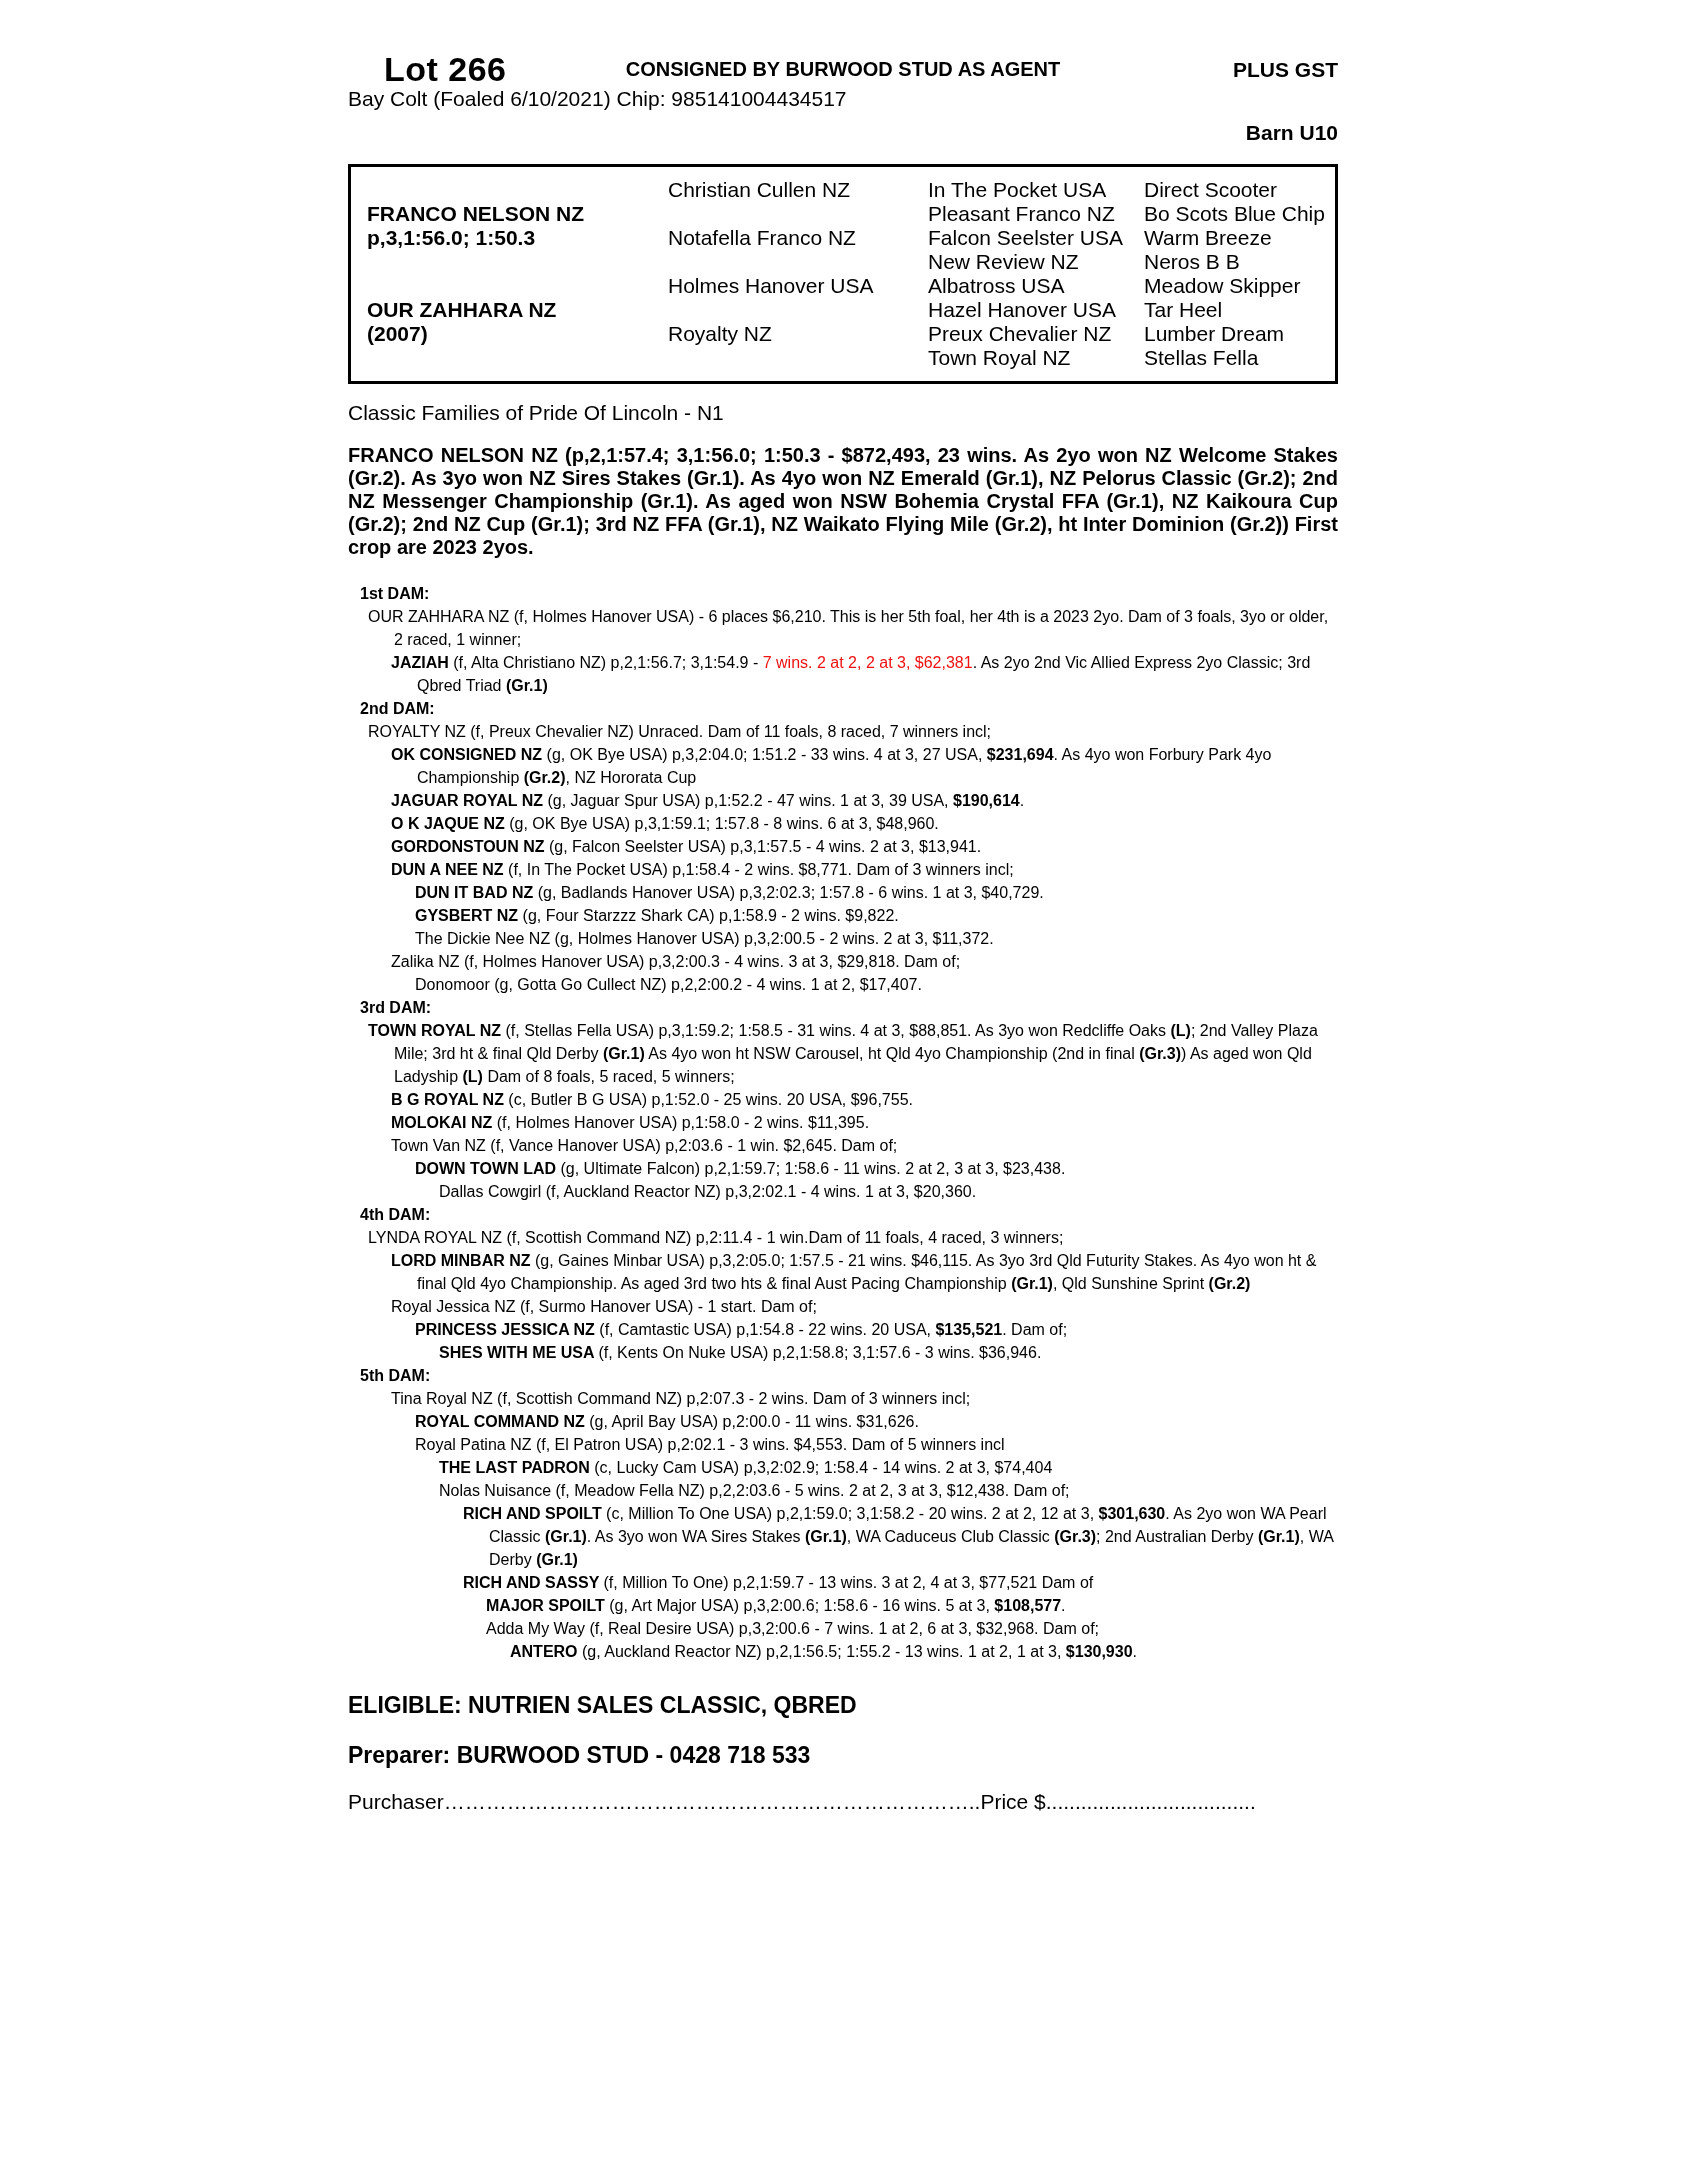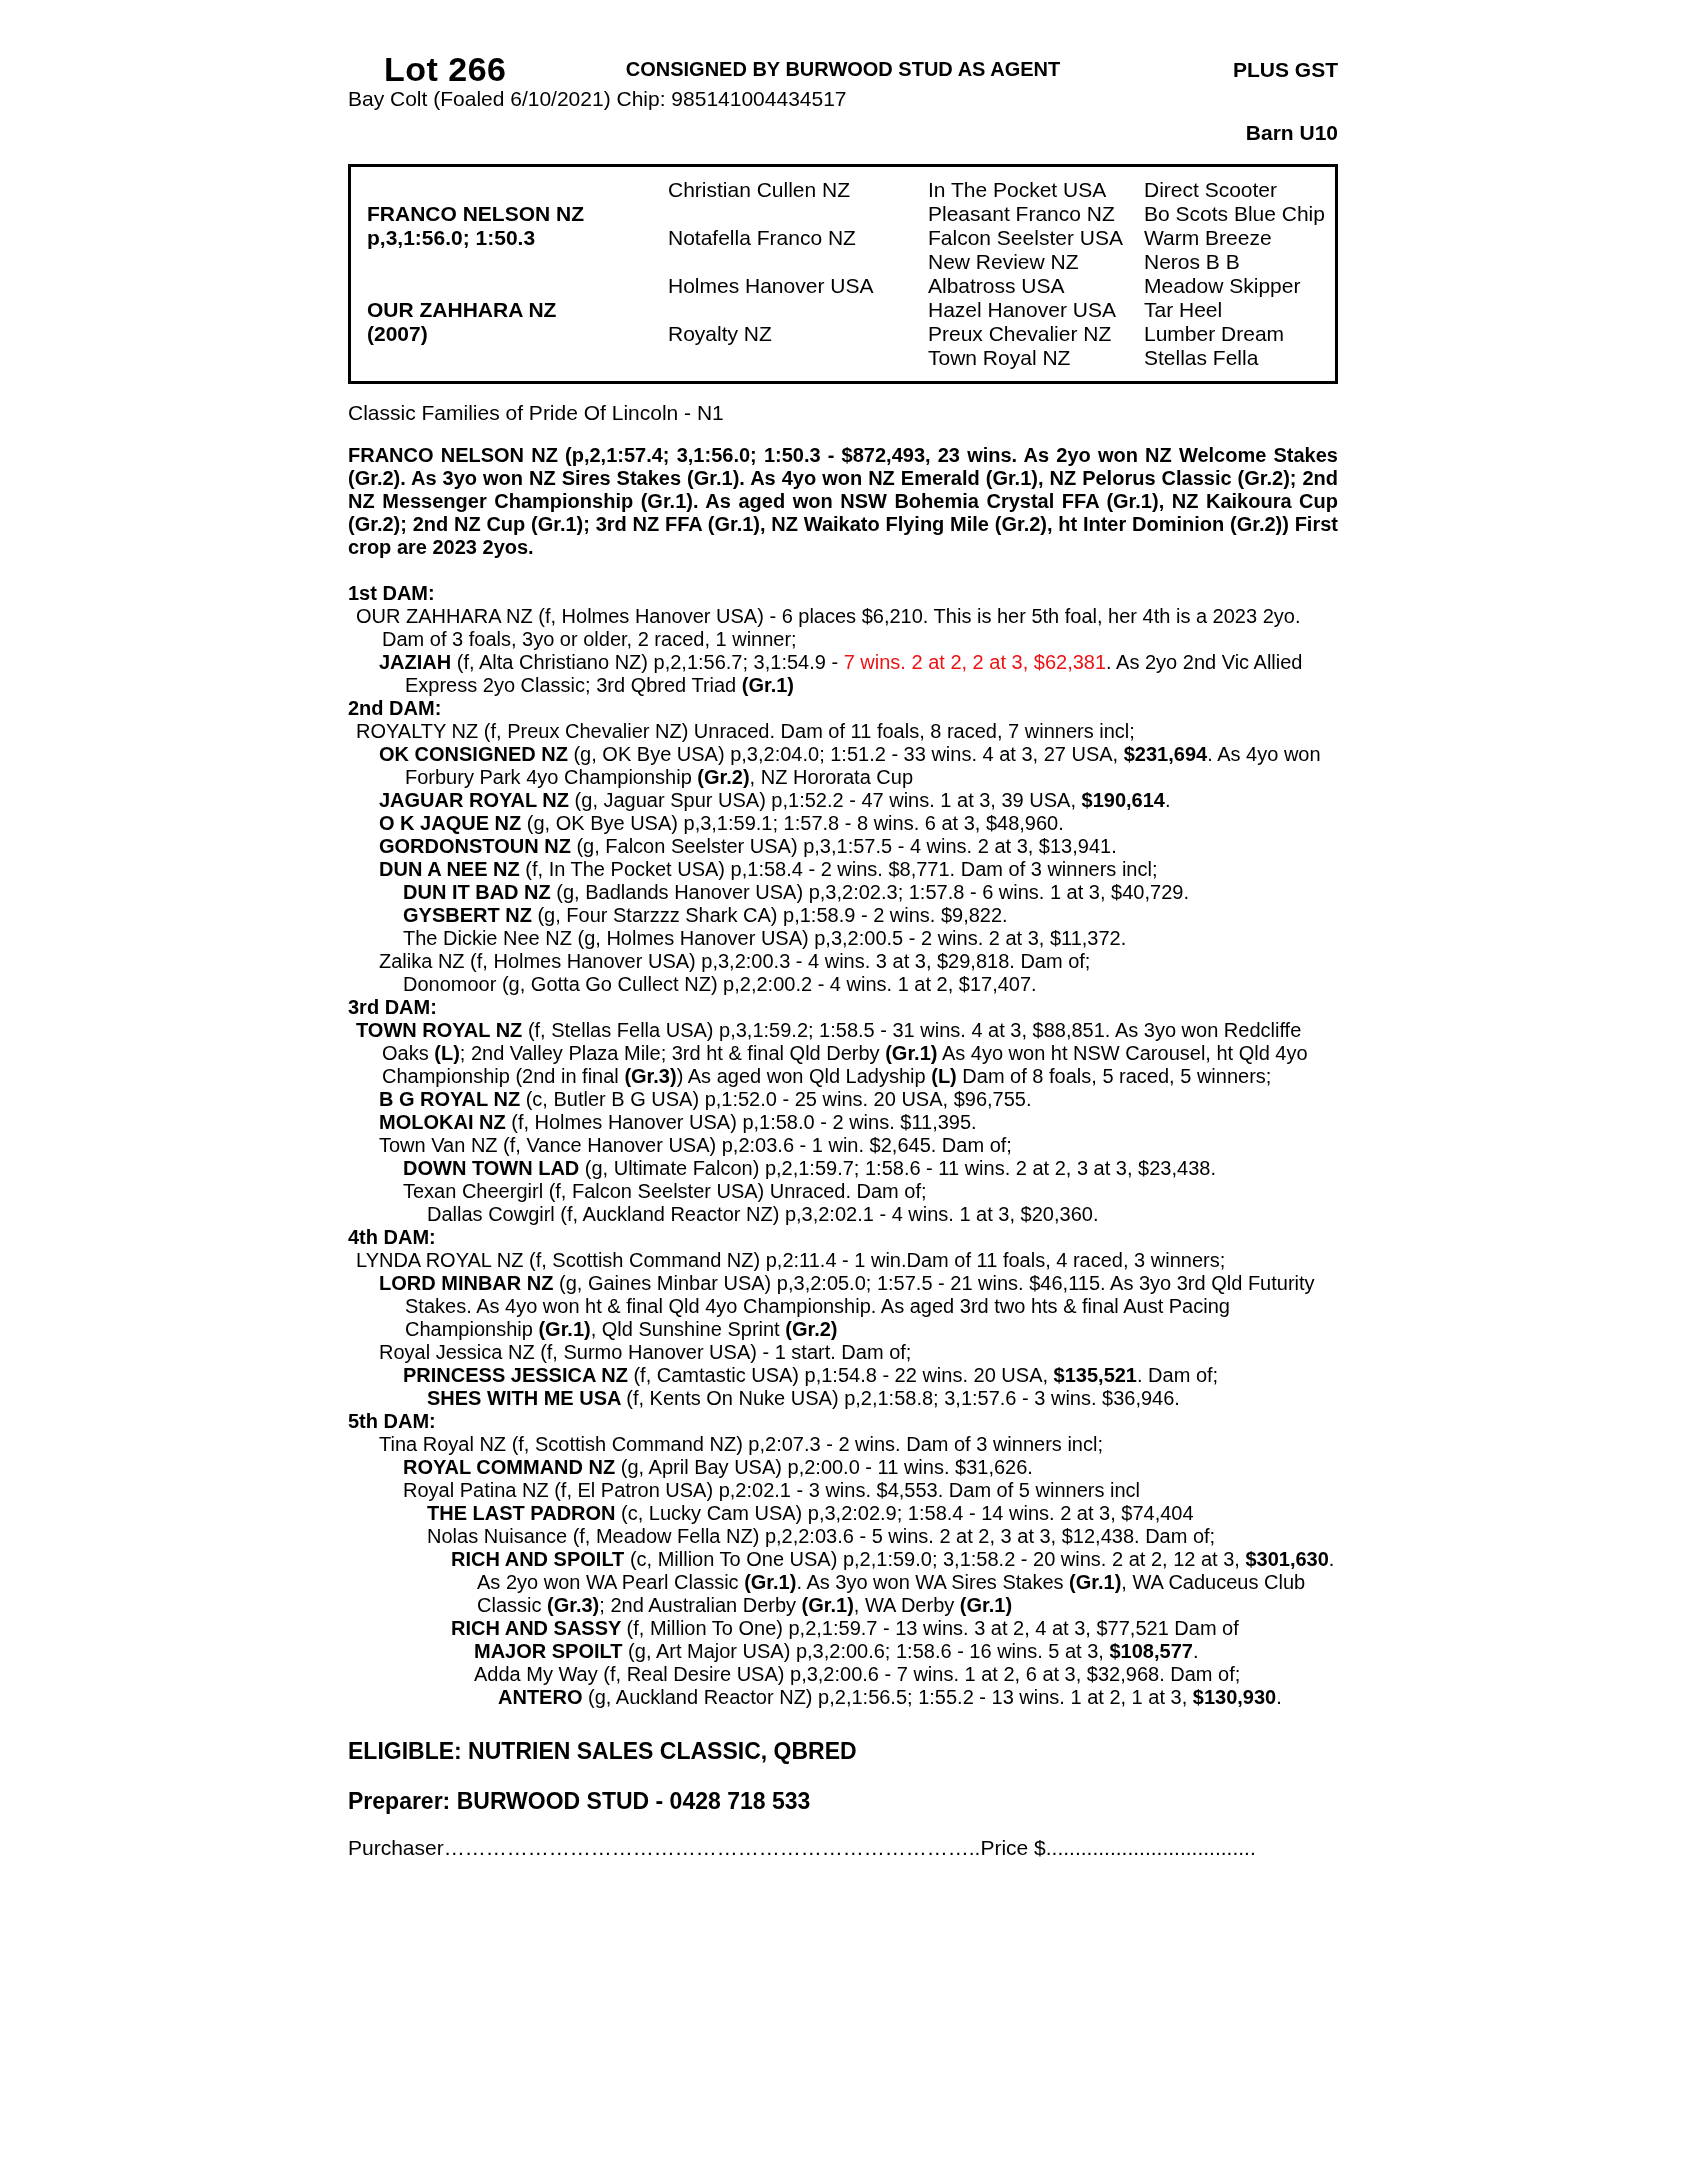--- a/index.html
+++ b/index.html
@@ -19,21 +19,21 @@
   .ped-table{border:3px solid #000;display:grid;
              grid-template-columns:301px 260px 216px 1fr;
              padding:11px 4px 11px 16px;font-size:21px;}
   .ped-cell{height:24px;line-height:24px;white-space:nowrap;overflow:visible;}
   .ped-cell.col1{font-weight:bold;}
 
   .classic{margin-top:17px;font-size:21px;}
   .sire-para{margin-top:19px;font-size:20px;line-height:23px;font-weight:bold;text-align:justify;}
 
   
-  .sections{margin-top:23px;font-size:20px;line-height:23px;}
+  .sections{margin-top:23px;font-size:16px;line-height:23px;margin-left:12px;}
   .sec-heading{font-weight:bold;}
   .entry{text-indent:-26px;}
   .seg-n{font-weight:normal;}
   .seg-b{font-weight:bold;}
   .seg-r{font-weight:normal;}
 
   
   .eligible{margin-top:29px;font-size:23px;font-weight:bold;}
   .preparer{margin-top:23px;font-size:23px;font-weight:bold;}
   .purchase-line{margin-top:21px;font-size:21px;white-space:nowrap;overflow:hidden;}
@@ -106,21 +106,20 @@
         <div class="entry" style="padding-left: 81px;"><span class="seg-b">GYSBERT NZ </span><span class="seg-n">(g, Four Starzzz Shark CA) p,1:58.9 - 2 wins. $9,822.</span></div>
         <div class="entry" style="padding-left: 81px;"><span class="seg-n">The Dickie Nee NZ (g, Holmes Hanover USA) p,3,2:00.5 - 2 wins. 2 at 3, $11,372.</span></div>
         <div class="entry" style="padding-left: 57px;"><span class="seg-n">Zalika NZ (f, Holmes Hanover USA) p,3,2:00.3 - 4 wins. 3 at 3, $29,818. Dam of;</span></div>
         <div class="entry" style="padding-left: 81px;"><span class="seg-n">Donomoor (g, Gotta Go Cullect NZ) p,2,2:00.2 - 4 wins. 1 at 2, $17,407.</span></div>
         <div class="sec-heading">3rd DAM:</div>
         <div class="entry" style="padding-left: 34px;"><span class="seg-b">TOWN ROYAL NZ </span><span class="seg-n">(f, Stellas Fella USA) p,3,1:59.2; 1:58.5 - 31 wins. 4 at 3, $88,851. As 3yo won Redcliffe Oaks </span><span class="seg-b">(L)</span><span class="seg-n">; 2nd Valley Plaza Mile; 3rd ht &amp; final Qld Derby </span><span class="seg-b">(Gr.1)</span><span class="seg-n"> As 4yo won ht NSW Carousel, ht Qld 4yo Championship (2nd in final </span><span class="seg-b">(Gr.3)</span><span class="seg-n">) As aged won Qld Ladyship </span><span class="seg-b">(L)</span><span class="seg-n"> Dam of 8 foals, 5 raced, 5 winners;</span></div>
         <div class="entry" style="padding-left: 57px;"><span class="seg-b">B G ROYAL NZ </span><span class="seg-n">(c, Butler B G USA) p,1:52.0 - 25 wins. 20 USA, $96,755.</span></div>
         <div class="entry" style="padding-left: 57px;"><span class="seg-b">MOLOKAI NZ </span><span class="seg-n">(f, Holmes Hanover USA) p,1:58.0 - 2 wins. $11,395.</span></div>
         <div class="entry" style="padding-left: 57px;"><span class="seg-n">Town Van NZ (f, Vance Hanover USA) p,2:03.6 - 1 win. $2,645. Dam of;</span></div>
         <div class="entry" style="padding-left: 81px;"><span class="seg-b">DOWN TOWN LAD </span><span class="seg-n">(g, Ultimate Falcon) p,2,1:59.7; 1:58.6 - 11 wins. 2 at 2, 3 at 3, $23,438.</span></div>
-        <div class="entry" style="padding-left: 81px;"><span class="seg-n">Texan Cheergirl (f, Falcon Seelster USA) Unraced. Dam of;</span></div>
         <div class="entry" style="padding-left: 105px;"><span class="seg-n">Dallas Cowgirl (f, Auckland Reactor NZ) p,3,2:02.1 - 4 wins. 1 at 3, $20,360.</span></div>
         <div class="sec-heading">4th DAM:</div>
         <div class="entry" style="padding-left: 34px;"><span class="seg-n">LYNDA ROYAL NZ (f, Scottish Command NZ) p,2:11.4 - 1 win.Dam of 11 foals, 4 raced, 3 winners;</span></div>
         <div class="entry" style="padding-left: 57px;"><span class="seg-b">LORD MINBAR NZ </span><span class="seg-n">(g, Gaines Minbar USA) p,3,2:05.0; 1:57.5 - 21 wins. $46,115. As 3yo 3rd Qld Futurity Stakes. As 4yo won ht &amp; final Qld 4yo Championship. As aged 3rd two hts &amp; final Aust Pacing Championship </span><span class="seg-b">(Gr.1)</span><span class="seg-n">, Qld Sunshine Sprint </span><span class="seg-b">(Gr.2)</span></div>
         <div class="entry" style="padding-left: 57px;"><span class="seg-n">Royal Jessica NZ (f, Surmo Hanover USA) - 1 start. Dam of;</span></div>
         <div class="entry" style="padding-left: 81px;"><span class="seg-b">PRINCESS JESSICA NZ </span><span class="seg-n">(f, Camtastic USA) p,1:54.8 - 22 wins. 20 USA, </span><span class="seg-b">$135,521</span><span class="seg-n">. Dam of;</span></div>
         <div class="entry" style="padding-left: 105px;"><span class="seg-b">SHES WITH ME USA </span><span class="seg-n">(f, Kents On Nuke USA) p,2,1:58.8; 3,1:57.6 - 3 wins. $36,946.</span></div>
         <div class="sec-heading">5th DAM:</div>
         <div class="entry" style="padding-left: 57px;"><span class="seg-n">Tina Royal NZ (f, Scottish Command NZ) p,2:07.3 - 2 wins. Dam of 3 winners incl;</span></div>
         <div class="entry" style="padding-left: 81px;"><span class="seg-b">ROYAL COMMAND NZ </span><span class="seg-n">(g, April Bay USA) p,2:00.0 - 11 wins. $31,626.</span></div>

